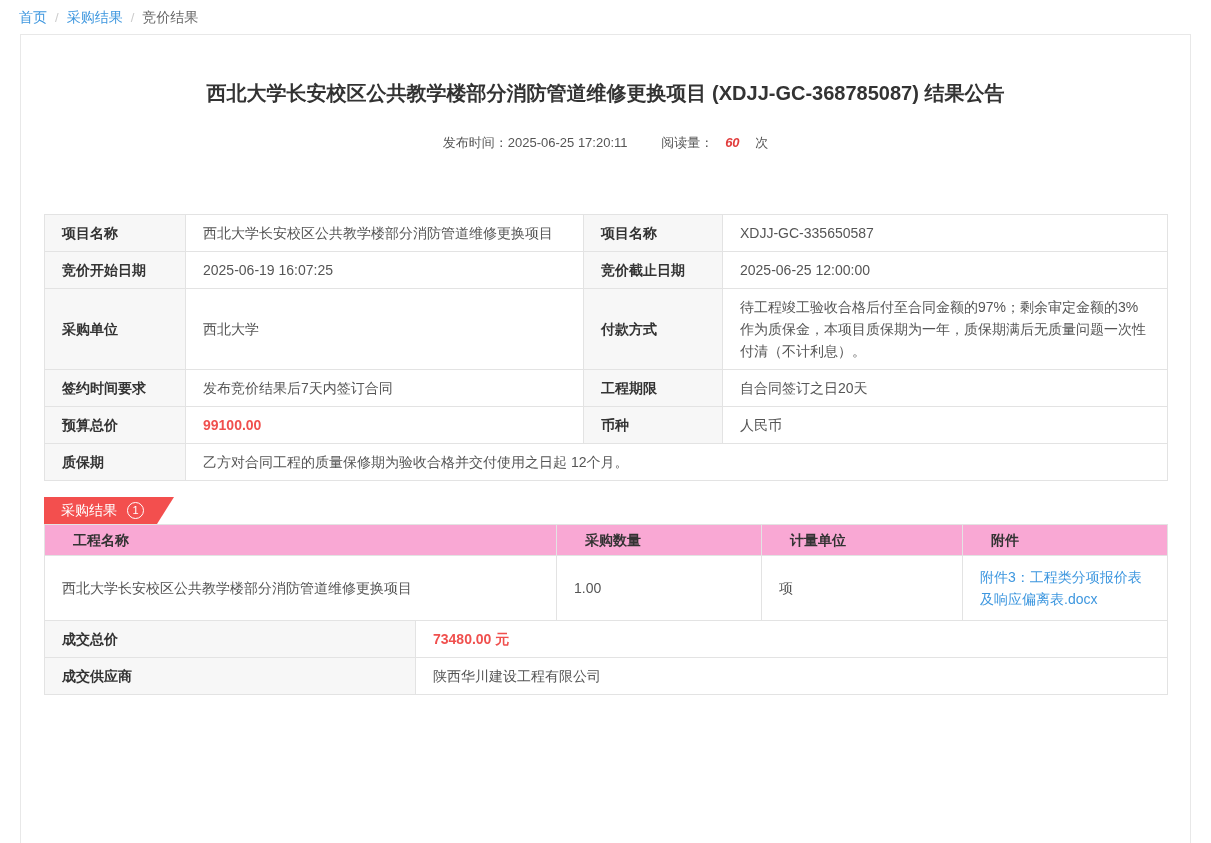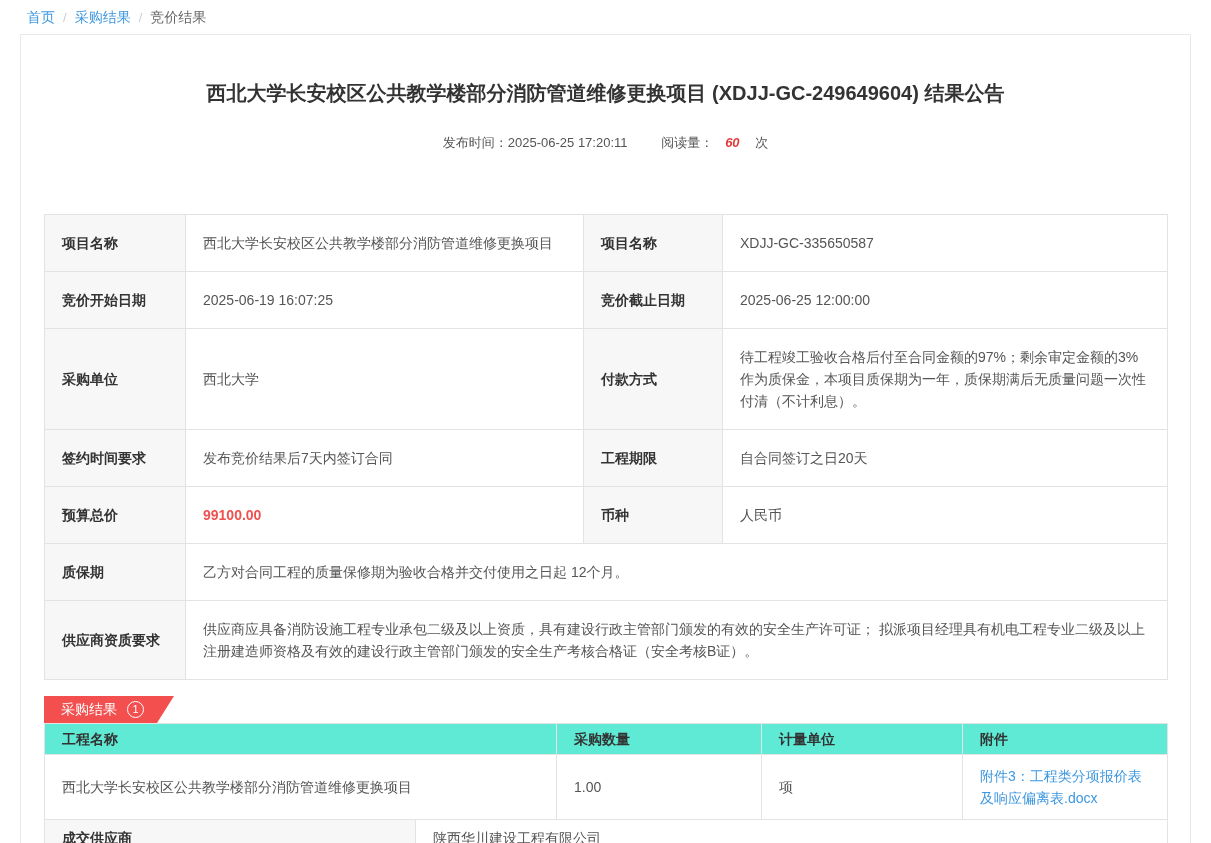--- a/index.html
+++ b/index.html
@@ -5,21 +5,21 @@
   * { box-sizing: border-box; }
   html, body { margin: 0; padding: 0; }
   body {
     width: 1211px; height: 843px;
     background: #fff;
     font-family: "Liberation Sans", "DejaVu Sans", sans-serif;
     color: #333;
     overflow: hidden;
   }
   
-  .breadcrumb { padding: 8px 0 0 27px; font-size: 14px; line-height: 18px; }
+  .breadcrumb { padding: 8px 0 0 19px; font-size: 14px; line-height: 18px; }
   .crumb-link { color: #3e97df; text-decoration: none; cursor: pointer; }
   .crumb-sep { color: #ccc; margin: 0 8px; font-size: 13px; }
   .crumb-current { color: #666; }
 
   
   .card {
     margin: 7px 20px 0 20px;
     border: 1px solid #e8e8e8;
     background: #fff;
     min-height: 811px;
@@ -41,21 +41,21 @@
   }
   .meta-item { margin: 0 15px; }
   .meta-label { color: #555; }
   .views-num { color: #e13c3c; font-style: italic; font-weight: bold; margin: 0 12px; }
 
   
   table { border-collapse: collapse; table-layout: fixed; width: 1123px; font-size: 14px; }
   .info-table { margin-top: 62px; }
   td, th {
     border: 1px solid #e3e3e3;
-    padding: 17px 17px;
+    padding: 7px 17px;
     line-height: 22px;
     vertical-align: middle;
     color: #555;
     word-break: break-all;
   }
   td.cell-label {
     background: #f7f7f7;
     font-weight: bold;
     color: #333;
   }
@@ -80,41 +80,41 @@
     display: inline-flex;
     align-items: center;
     justify-content: center;
     font-size: 11px;
     margin-left: 10px;
     line-height: 1;
   }
 
   
   .result-table th {
-    background: #5eead4;
+    background: #f9a8d4;
     font-weight: bold;
     color: #333;
     text-align: left;
-    padding: 4px 17px;
+    padding: 4px 28px;
   }
   .result-table td { padding: 10px 17px; }
   .attachment-link { color: #3e97df; text-decoration: none; cursor: pointer; margin-top: 8px; }
   .result-bottom { margin-top: -1px; }
   .result-bottom td { padding: 7px 17px; }
 </style>
 </head>
 <body>
 
 <nav class="breadcrumb">
   <a class="crumb-link">首页</a><span class="crumb-sep">/</span><a class="crumb-link">采购结果</a><span class="crumb-sep">/</span><span class="crumb-current">竞价结果</span>
 </nav>
 
 <main class="card">
 
-  <h1 class="article-title">西北大学长安校区公共教学楼部分消防管道维修更换项目 (XDJJ-GC-249649604) 结果公告</h1>
+  <h1 class="article-title">西北大学长安校区公共教学楼部分消防管道维修更换项目 (XDJJ-GC-368785087) 结果公告</h1>
 
   <div class="article-meta">
     <span class="meta-item"><span class="meta-label">发布时间：</span><span>2025-06-25 17:20:11</span></span>
     <span class="meta-item"><span class="meta-label">阅读量：</span><span class="views-num">60</span> <span>次</span></span>
   </div>
 
   <table class="info-table">
     <colgroup>
         <col style="width:141px">
         <col style="width:398px">
@@ -149,24 +149,20 @@
       <tr>
         <td class="cell-label">预算总价</td>
         <td class="price-red">99100.00</td>
         <td class="cell-label">币种</td>
         <td>人民币</td>
       </tr>
       <tr>
         <td class="cell-label">质保期</td>
         <td colspan="3">乙方对合同工程的质量保修期为验收合格并交付使用之日起 12个月。</td>
       </tr>
-      <tr>
-        <td class="cell-label">供应商资质要求</td>
-        <td colspan="3">供应商应具备消防设施工程专业承包二级及以上资质，具有建设行政主管部门颁发的有效的安全生产许可证；  拟派项目经理具有机电工程专业二级及以上注册建造师资格及有效的建设行政主管部门颁发的安全生产考核合格证（安全考核B证）。</td>
-      </tr>
     </tbody>
   </table>
 
   <div class="result-badge-wrap">
     <div class="result-badge">
       <span>采购结果</span>
       <span class="badge-num">1</span>
     </div>
   </div>
 
@@ -195,19 +191,23 @@
     </tbody>
   </table>
 
   <table class="result-bottom">
     <colgroup>
         <col style="width:371px">
         <col style="width:752px">
       </colgroup>
     <tbody>
       <tr>
+        <td class="cell-label">成交总价</td>
+        <td class="price-red">73480.00 元</td>
+      </tr>
+      <tr>
         <td class="cell-label">成交供应商</td>
         <td>陕西华川建设工程有限公司</td>
       </tr>
     </tbody>
   </table>
 
 </main>
 
 </body></html>

